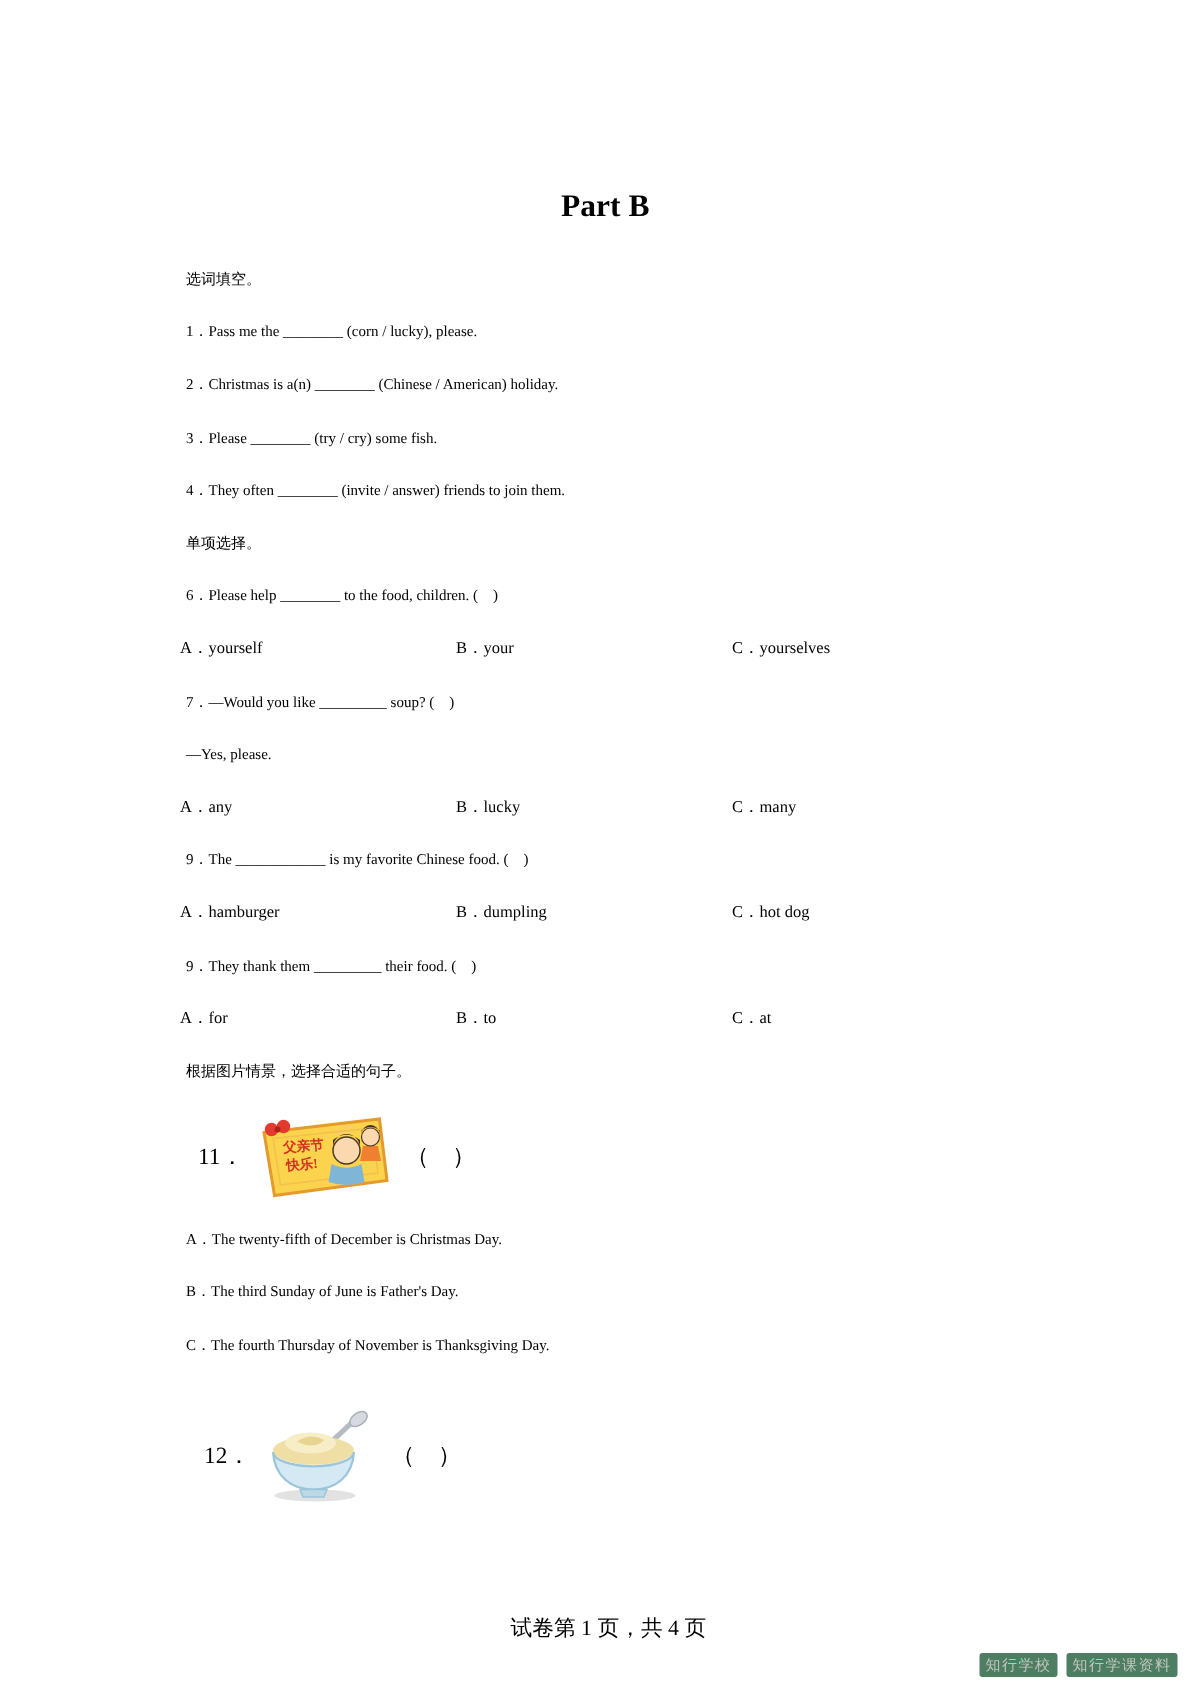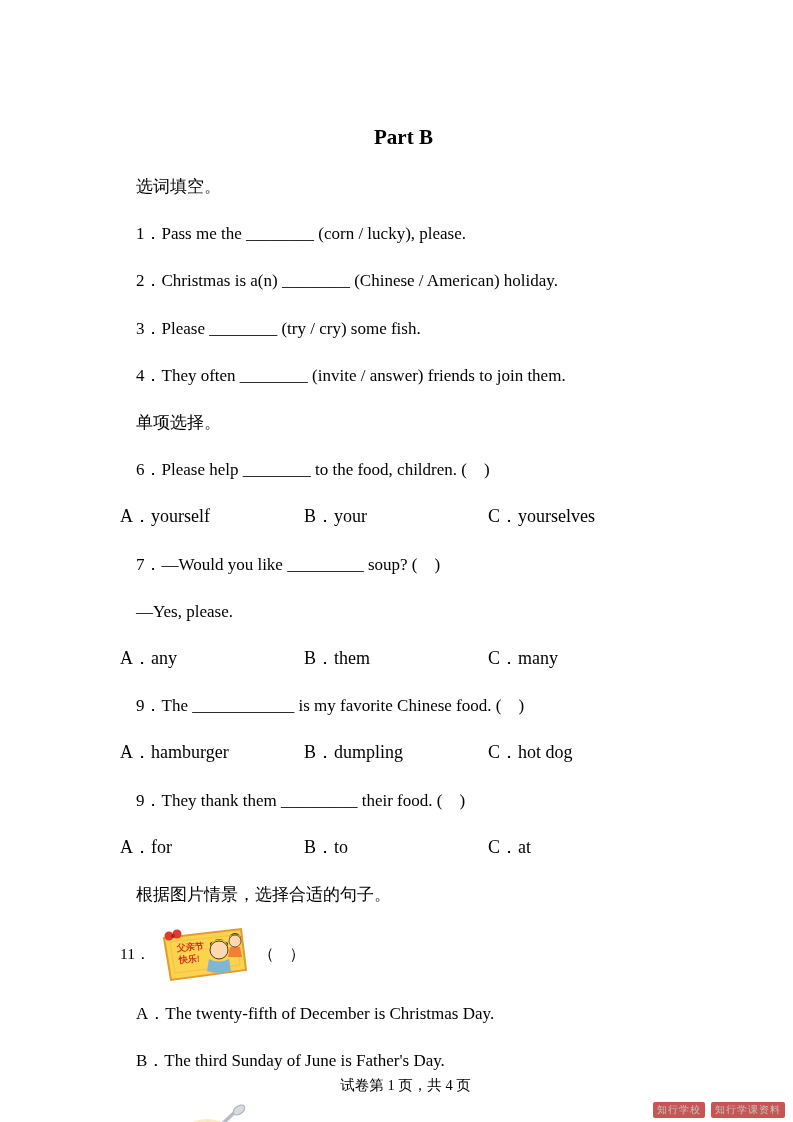--- a/index.html
+++ b/index.html
@@ -1,35 +1,35 @@
 <!DOCTYPE html>
 <html><head>
 <meta charset="utf-8">
 <style>
   html,body{margin:0;padding:0;background:#ffffff;}
   .page{position:relative;width:793px;height:1122px;background:#ffffff;overflow:hidden;
         font-family:"Liberation Serif","DejaVu Serif",serif;color:#000000;}
   .content{position:absolute;left:120px;right:106px;top:124px;}
   .title{font-size:21px;font-weight:bold;text-align:center;margin:0 0 21px 0;line-height:26px;}
-  .line{font-size:17px;line-height:31.2px;white-space:pre-wrap;margin:16px;}
-  .opts{display:flex;font-size:18px;line-height:31.2px;}
+  .line{font-size:10px;line-height:31.2px;white-space:pre-wrap;margin:4px;}
+  .opts{display:flex;font-size:11px;line-height:31.2px;}
   .opt{white-space:pre-wrap;}
   .opt-a{width:184px;}
   .opt-b{width:184px;}
   .pic-row{display:flex;align-items:center;gap:7px;font-size:15.5px;}
   .pic-row .num,.pic-row .paren{white-space:pre-wrap;}
-  .row11{margin:13px 0 12px 0;}
+  .row11{margin:13px 0 12px 12px;}
   .row12{margin:27px 0 0 16px;}
   .img-wrap{display:inline-block;line-height:0;}
   .footer{position:absolute;left:0;right:0;top:1076px;text-align:center;font-size:14.5px;
           white-space:pre-wrap;padding-left:18px;}
   .watermark{position:absolute;right:8px;top:1102px;display:flex;gap:6px;
              font-family:"Liberation Sans","DejaVu Sans",sans-serif;font-size:10px;
              color:#a9b4aa;opacity:0.75;}
-  .watermark span{background:#b91c1c;padding:1px 4px;border-radius:2px;letter-spacing:1px;}
+  .watermark span{background:#14532d;padding:1px 4px;border-radius:2px;letter-spacing:1px;}
 </style>
 </head>
 <body>
 
 <div class="page">
   <div class="content">
 
     <h1 class="title">Part B</h1>
 
     <p class="line">选词填空。</p>
@@ -44,21 +44,21 @@
     <div class="opts">
       <span class="opt opt-a">A．yourself</span>
       <span class="opt opt-b">B．your</span>
       <span class="opt opt-c">C．yourselves</span>
     </div>
 
     <p class="line">7．—Would you like _________ soup? (    )</p>
     <p class="line">—Yes, please.</p>
     <div class="opts">
       <span class="opt opt-a">A．any</span>
-      <span class="opt opt-b">B．them</span>
+      <span class="opt opt-b">B．lucky</span>
       <span class="opt opt-c">C．many</span>
     </div>
 
 
     <p class="line">9．The ____________ is my favorite Chinese food. (    )</p>
     <div class="opts">
       <span class="opt opt-a">A．hamburger</span>
       <span class="opt opt-b">B．dumpling</span>
       <span class="opt opt-c">C．hot dog</span>
     </div>
@@ -93,20 +93,21 @@
             <circle cx="78" cy="15" r="6" fill="#fcd8ae" stroke="#4a3a2a" stroke-width="0.8"></circle>
             <path d="M72,13 A6,6 0 0 1 84,13 L84,10.5 Q78,6 72,10.5 Z" fill="#3a2e24"></path>
           </g>
         </svg>
       </span>
       <span class="paren">（    ）</span>
     </div>
 
     <p class="line">A．The twenty-fifth of December is Christmas Day.</p>
     <p class="line">B．The third Sunday of June is Father's Day.</p>
+    <p class="line">C．The fourth Thursday of November is Thanksgiving Day.</p>
 
     <div class="pic-row row12">
       <span class="num">12．</span>
       <span class="img-wrap">
         <svg width="80" height="62" viewBox="0 0 80 62">
           <ellipse cx="36" cy="57" rx="27" ry="4" fill="#e2e2e2"></ellipse>
           <g>
             <path d="M42,26 C50,18 58,11 63,6" stroke="#b7bcc4" stroke-width="3.5" fill="none" stroke-linecap="round"></path>
             <ellipse cx="65" cy="6" rx="6.5" ry="4" fill="#d6dae0" stroke="#aab0b8" stroke-width="1" transform="rotate(-35 65 6)"></ellipse>
           </g>

